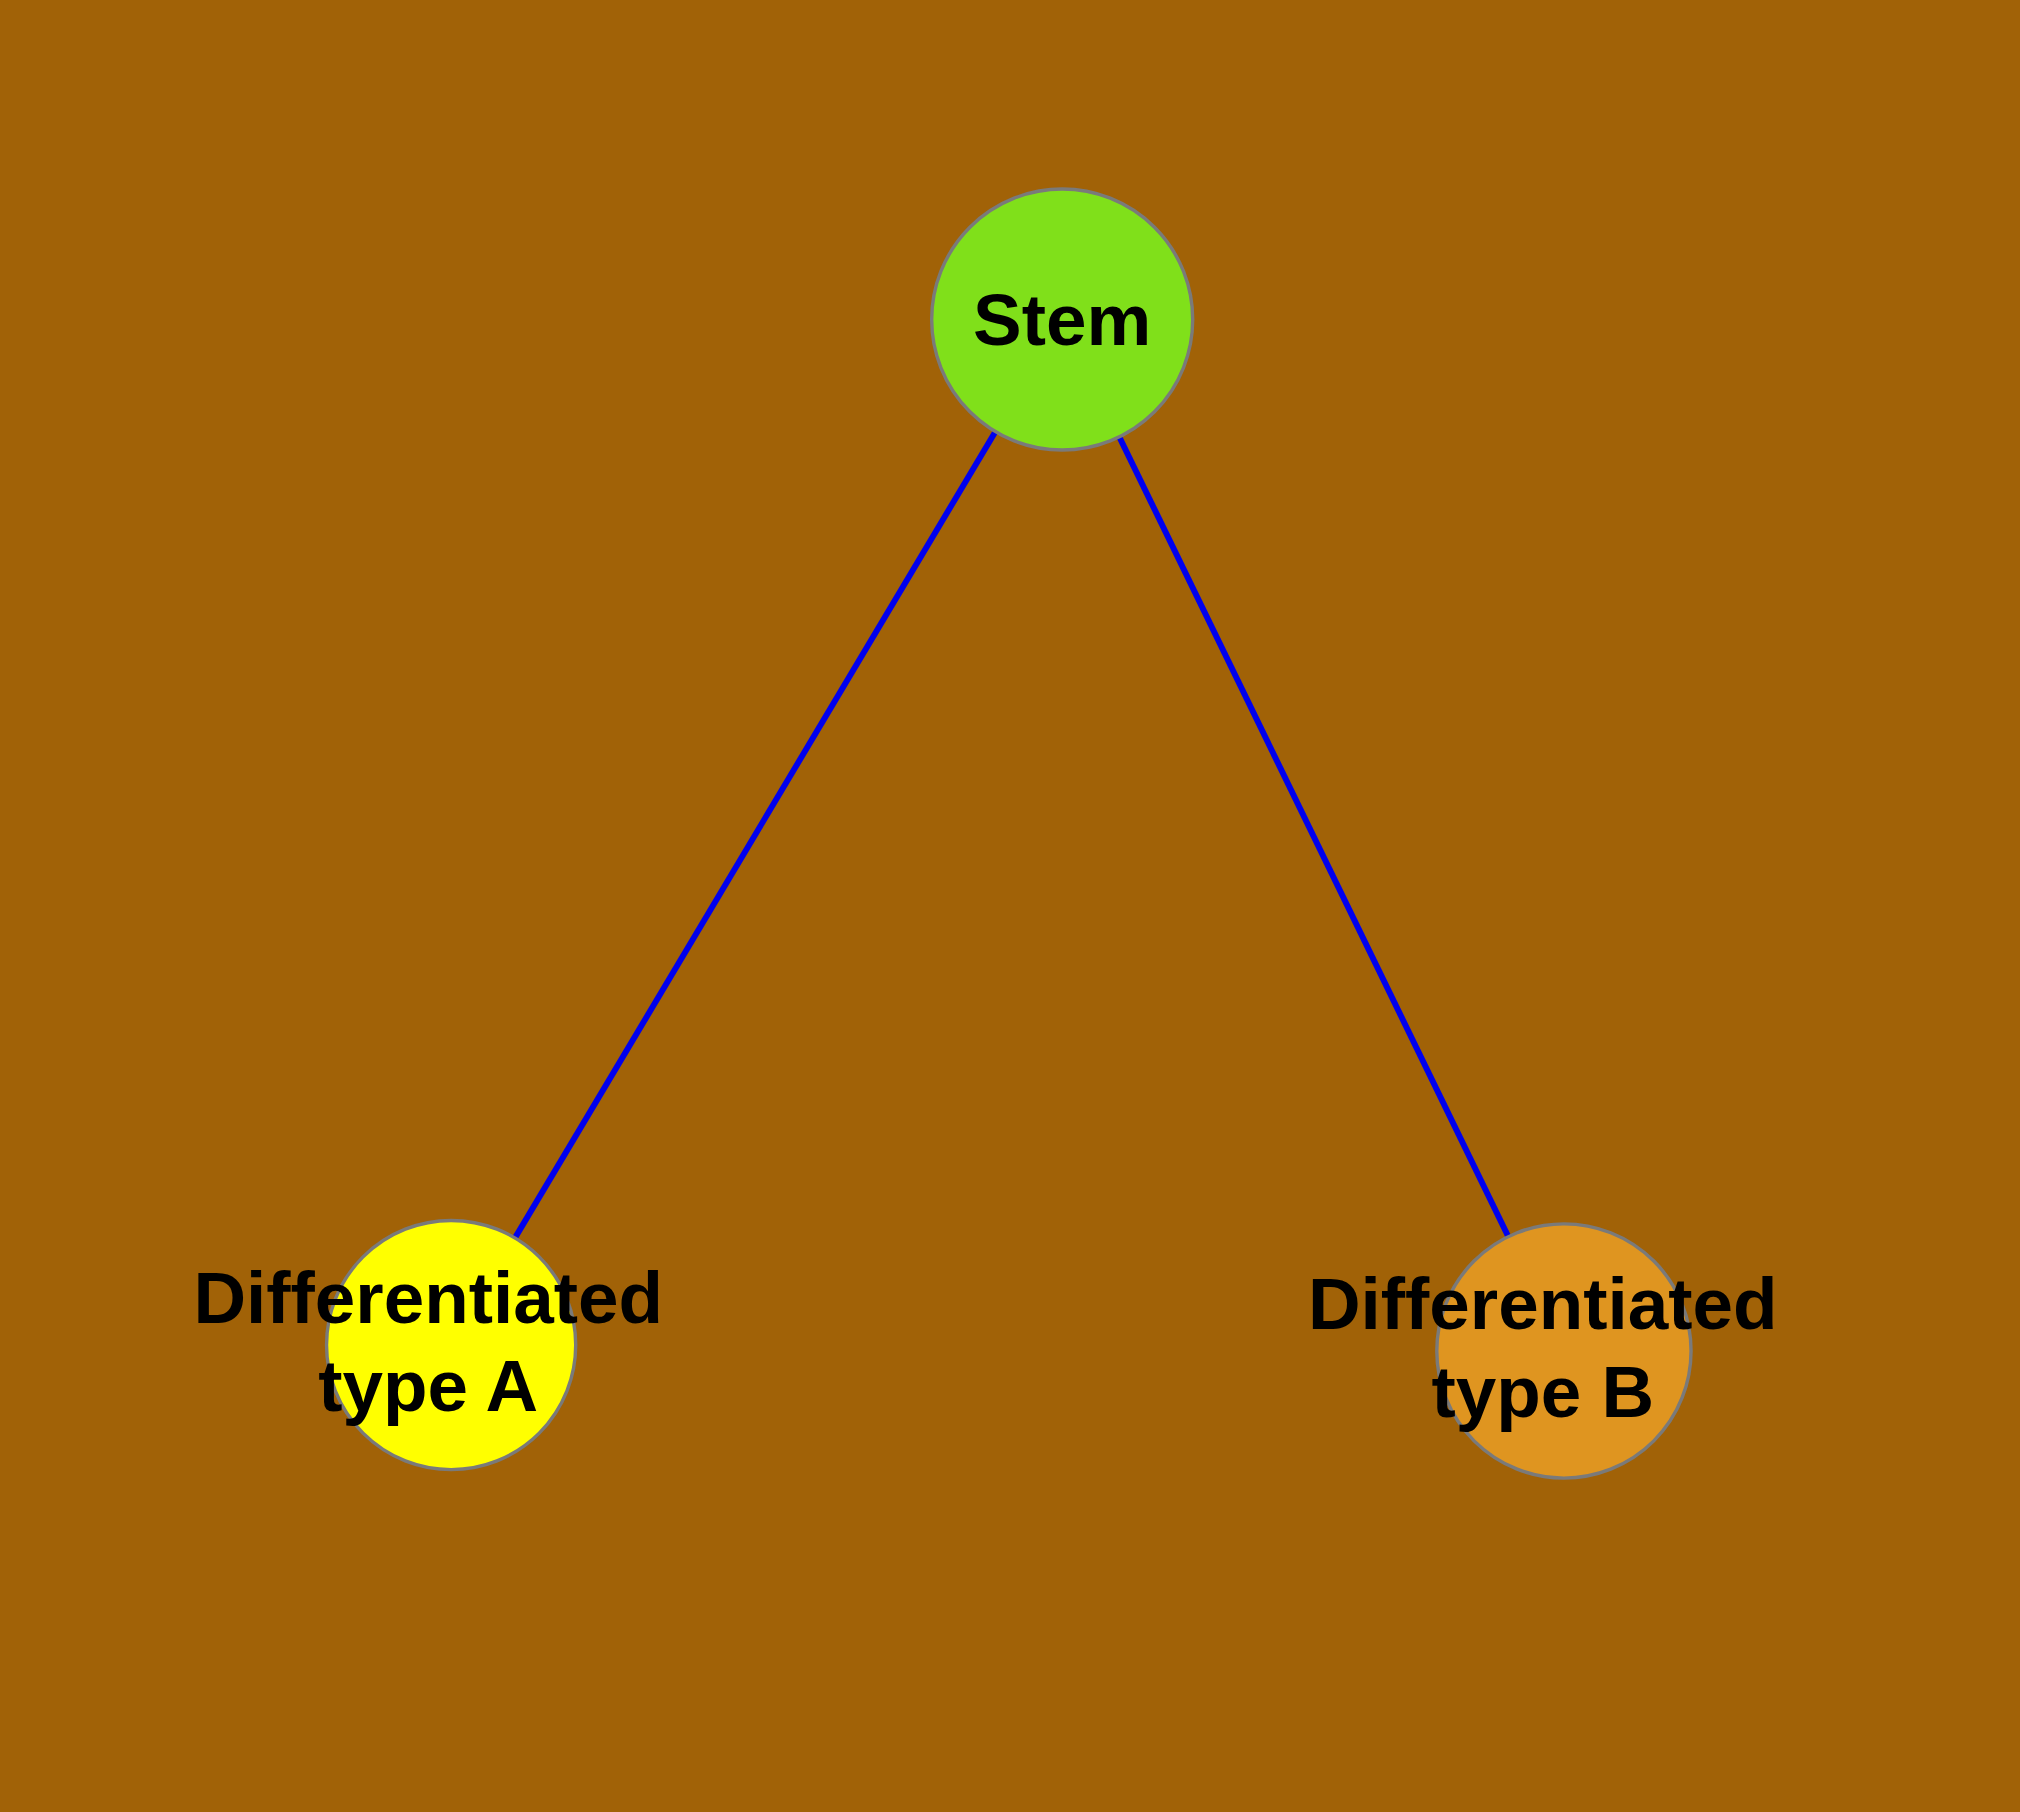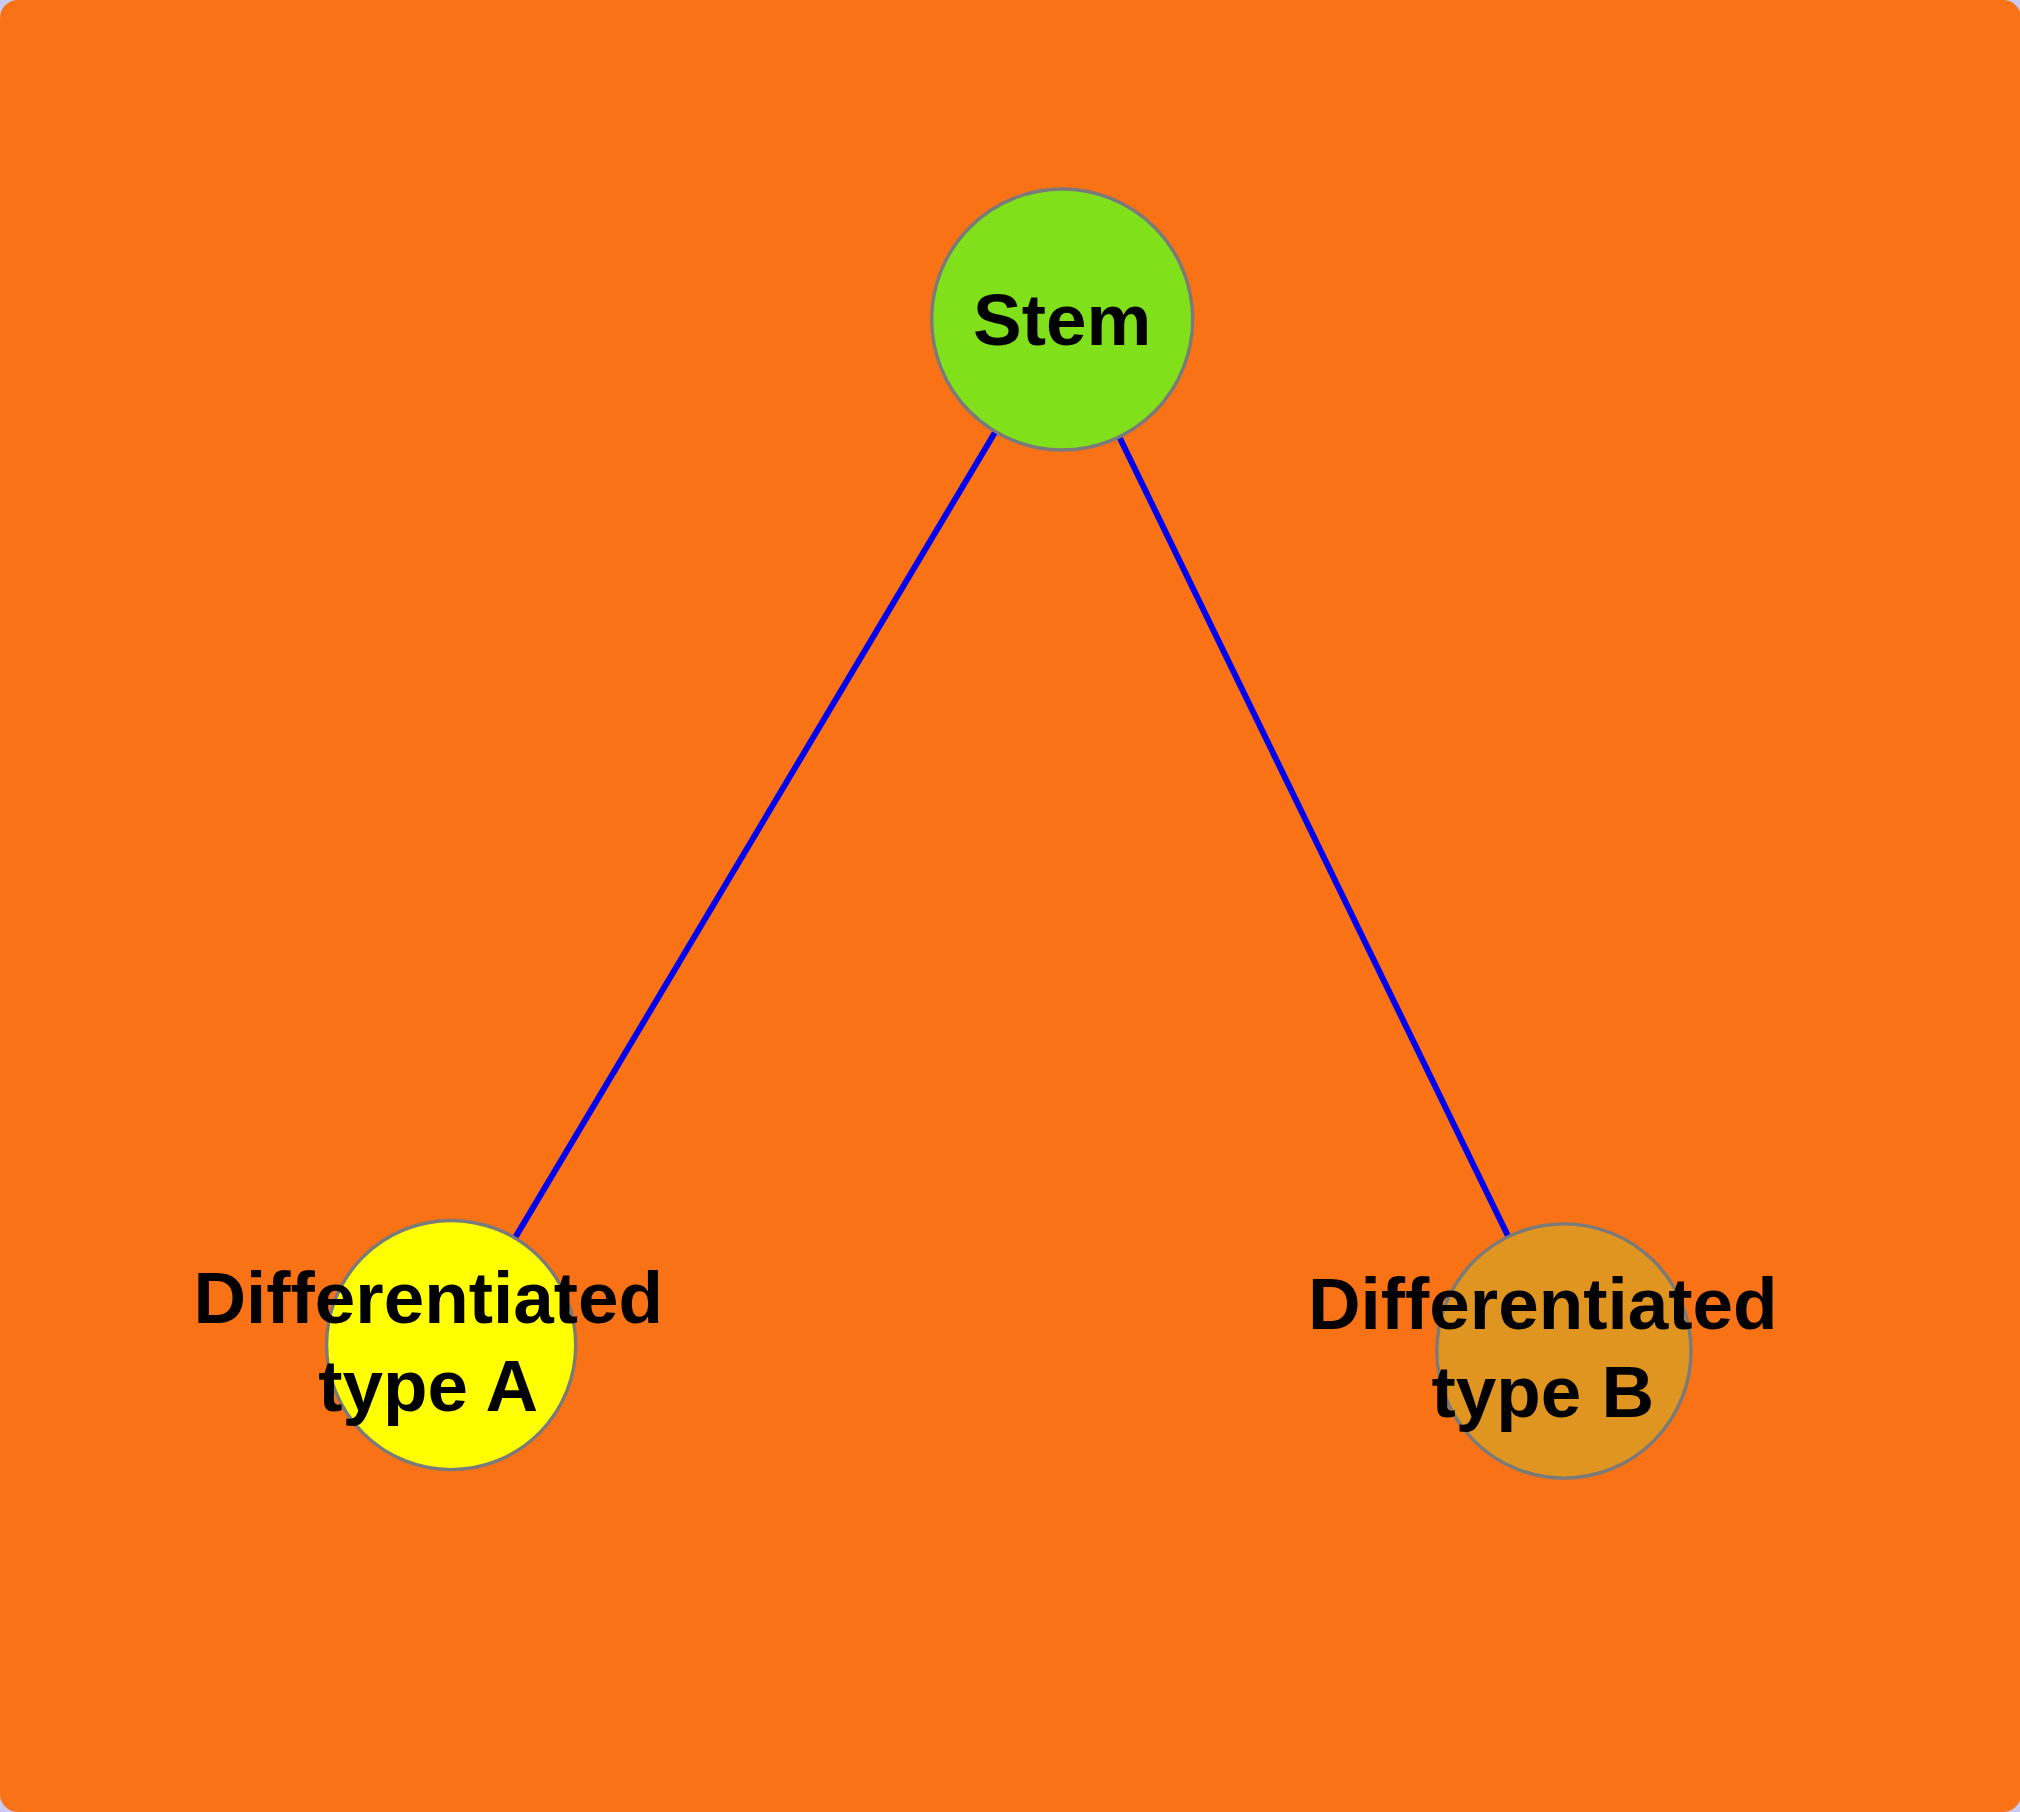--- a/index.html
+++ b/index.html
@@ -31,21 +31,21 @@
     font-family: "Liberation Sans", sans-serif;
     font-weight: bold;
     font-size: 86px;
     fill: #000000;
     text-anchor: middle;
   }
 </style>
 </head>
 <body style="background: rgb(202, 202, 240);">
 
-<div class="canvas" style="background: #f97316; border-radius: 18px;">
+<div class="canvas" style="background: #a16207;">
   <svg viewBox="0 0 2384 2138" xmlns="http://www.w3.org/2000/svg">
 
     <line class="edge" x1="1253" y1="377" x2="532" y2="1587" stroke="#0000ee"></line>
     <line class="edge" x1="1253" y1="377" x2="1845" y2="1594" stroke="#0000ee"></line>
 
     <g>
       <circle class="node-circle" cx="1253" cy="377" r="154" fill="#80e01a" stroke="#7a7a7a"></circle>
       <text class="node-label" x="1253" y="407">Stem</text>
     </g>
 

